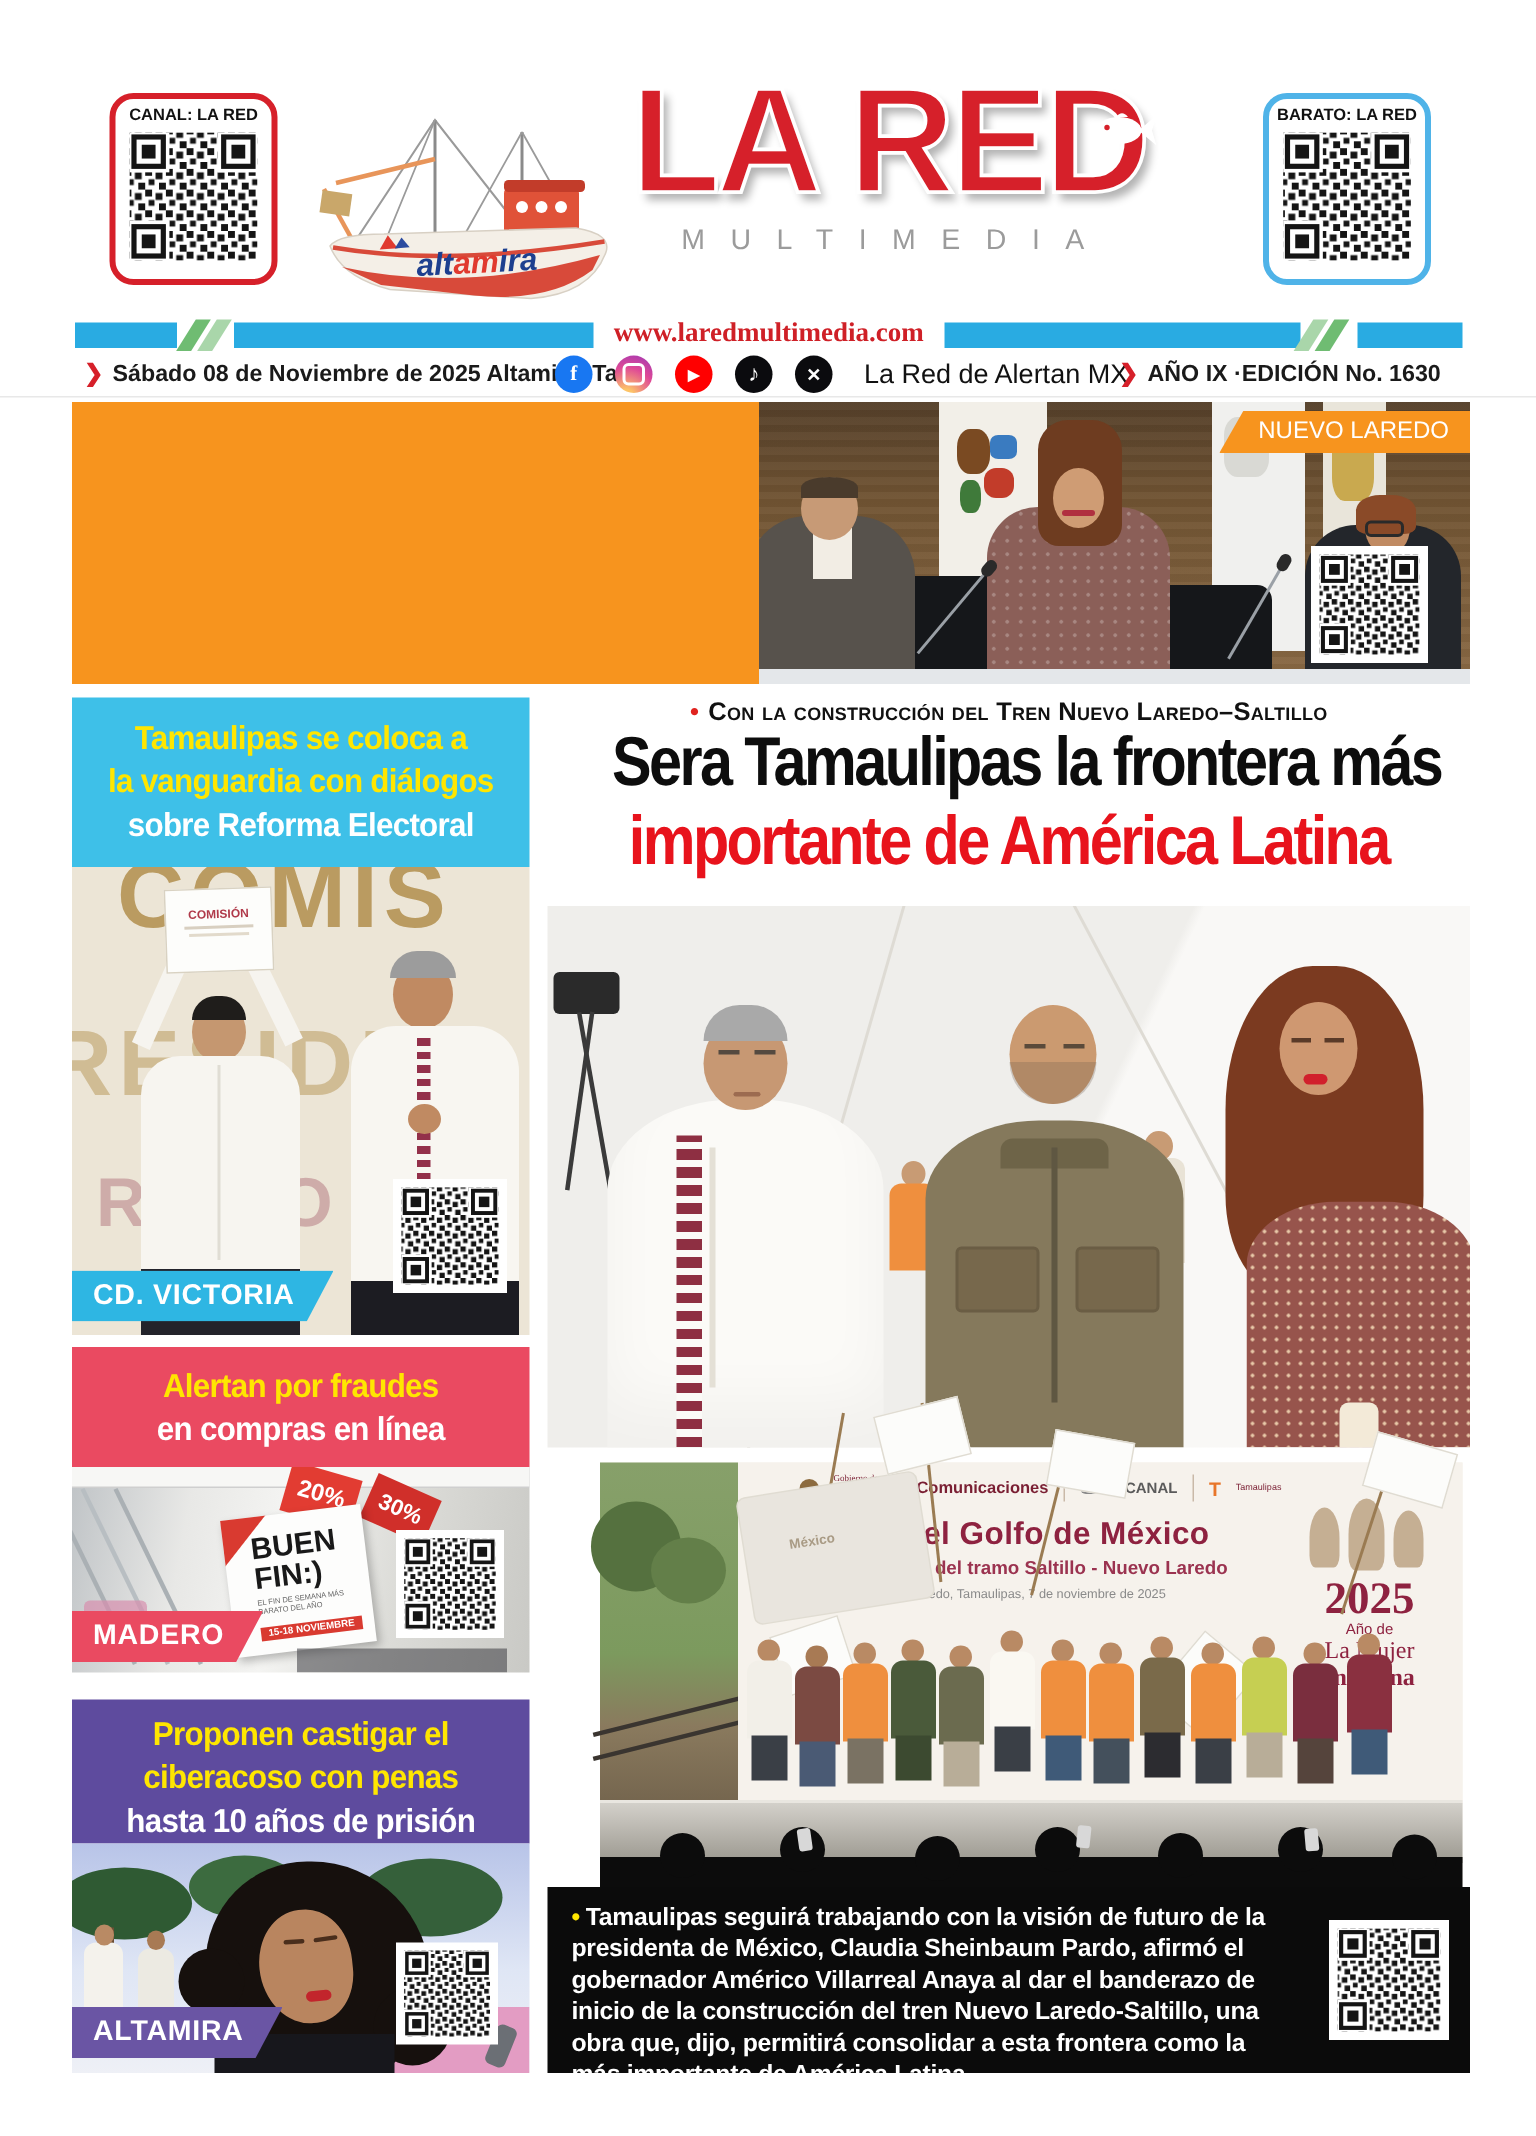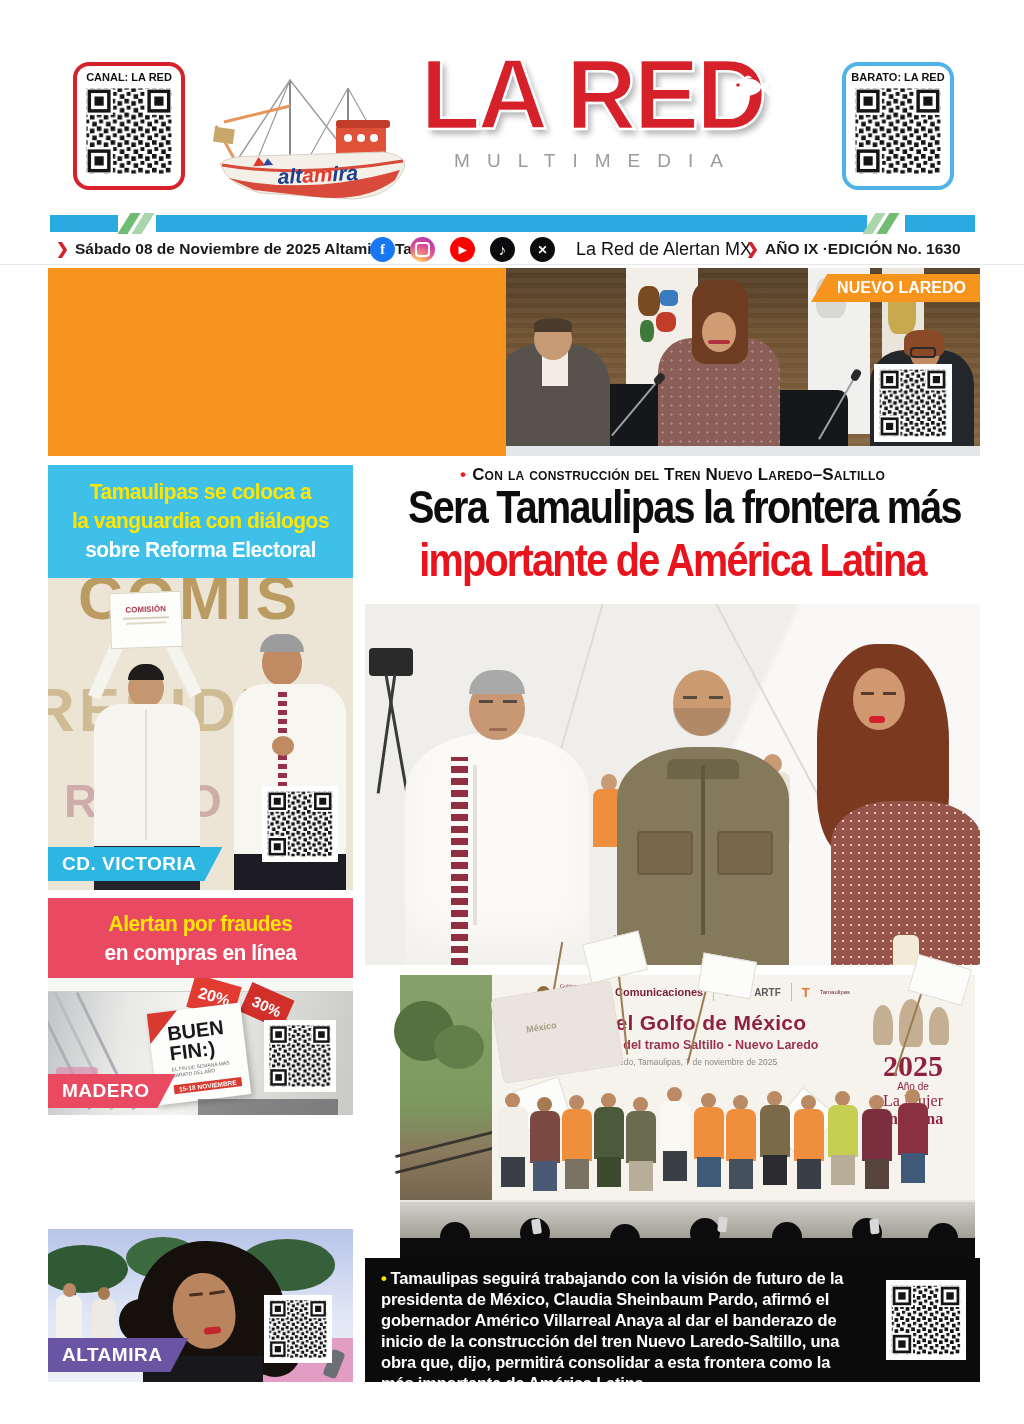--- a/index.html
+++ b/index.html
@@ -46,21 +46,21 @@
   .handle{font-size:18px;color:#111;margin-left:6px;}
   .thinline{position:absolute;left:0;top:264px;width:1024px;border-top:1px solid #e8e8e8;}
 
   
   .ylw{color:#ffe600;} .wht{color:#fff;}
   .story-box{position:absolute;left:48px;width:305px;box-sizing:border-box;text-align:center;}
   .story-box .ln{font-weight:bold;font-size:22px;letter-spacing:-.5px;line-height:29px;
                  transform:scaleX(.95);transform-origin:center;}
   .loc{position:absolute;left:0;color:#fff;font-weight:bold;font-size:19px;letter-spacing:.5px;
        padding:6px 26px 6px 14px;clip-path:polygon(0 0,100% 0,calc(100% - 18px) 100%,0 100%);}
-  .loc-l{position:absolute;color:#fff;font-weight:bold;font-size:16px;padding:5px 14px 5px 26px;
+  .loc-l{position:absolute;color:#fff;font-weight:normal;font-size:16px;padding:5px 14px 5px 26px;
        clip-path:polygon(16px 0,100% 0,100% 100%,0 100%);}
   .qrwrap{position:absolute;background:#fff;padding:3px;box-sizing:border-box;}
 
   
   .banner{position:absolute;left:48px;top:268px;width:932px;height:188px;background:#f7941e;}
   .banner .tx{position:absolute;left:0;top:0;width:458px;height:100%;text-align:center;}
   .banner .ln{font-weight:bold;font-size:34px;letter-spacing:-1px;line-height:45px;
               transform:scaleX(.90);transform-origin:center;}
   .bphoto{position:absolute;left:458px;top:0;right:0;bottom:0;overflow:hidden;
           background:linear-gradient(180deg,#55402a 0%,#715433 35%,#8a6a45 100%);}
@@ -228,20 +228,21 @@
   </div>
 
   <div class="bar">
     <div class="cy" style="left:0;width:68px"></div>
     <div class="cy" style="left:106px;right:108px"></div>
     <div class="cy" style="right:0;width:70px"></div>
     <div class="slash" style="left:74px;background:#6fbc72"></div>
     <div class="slash" style="left:88px;background:#a9d6aa"></div>
     <div class="slash" style="right:96px;background:#a9d6aa"></div>
     <div class="slash" style="right:82px;background:#6fbc72"></div>
+    <div class="urlbox">www.laredmultimedia.com</div>
   </div>
 
   <div class="dateline">
     <div class="dl-left"><span class="chev">❯</span><span>Sábado 08 de Noviembre de 2025 Altamira, Tam.</span></div>
     <div class="dl-center">
       <div class="sic fb">
           <span>f</span>
         </div>
       <div class="sic ig">
           <i></i>
@@ -377,20 +378,25 @@
     </div>
     <div class="abs" style="left:150px;bottom:0;width:140px;height:16px;background:#3a3a40;opacity:.55"></div>
     <div class="loc" style="bottom:7px;background:#ea4a61">MADERO</div>
     <div class="qrwrap" style="left:216px;top:42px;width:72px;height:72px">
         <svg class="qr">
           <use href="#qrsym"></use>
         </svg>
       </div>
   </div>
 
+  <div class="story-box" style="top:1133px;height:96px;background:#5e4b9e">
+    <div class="ln ylw" style="margin-top:8px">Proponen castigar el</div>
+    <div class="ln ylw">ciberacoso con penas</div>
+    <div class="ln wht">hasta 10 años de prisión</div>
+  </div>
   <div class="lphoto" style="top:1229px;height:153px;background:linear-gradient(180deg,#b8c4e8 0%,#dfe6f5 55%,#eef0f6 100%)">
     <div class="tree" style="left:-10px;top:16px;width:90px;height:48px;background:#2f5a33"></div>
     <div class="tree" style="left:78px;top:8px;width:74px;height:42px;background:#3c6b3f"></div>
     <div class="tree" style="right:18px;top:10px;width:96px;height:52px;background:#35603a"></div>
     <div class="tree" style="right:96px;top:26px;width:50px;height:34px;background:#456f42"></div>
     <div class="abs" style="left:24px;top:56px;width:4px;height:26px;background:#6b4f35"></div>
     <div class="abs" style="left:8px;top:66px;width:26px;height:50px;background:#f4f2ec;border-radius:8px 8px 0 0"></div>
     <div class="abs" style="left:15px;top:54px;width:13px;height:14px;border-radius:50%;background:#b98a64"></div>
     <div class="abs" style="left:44px;top:70px;width:24px;height:46px;background:#eceae2;border-radius:8px 8px 0 0"></div>
     <div class="abs" style="left:50px;top:58px;width:12px;height:13px;border-radius:50%;background:#a87a54"></div>
@@ -505,21 +511,21 @@
       <div class="logosrow">
         <div style="width:13px;height:13px;border-radius:50%;background:#8c6b3f"></div>
         <div>
             <div class="gv1">Gobierno de</div>
             <div class="gv2">México</div>
           </div>
         <div class="sep"></div>
         <div class="sct">Comunicaciones</div>
         <div class="sep"></div>
         <div style="width:20px;height:8px;border-radius:4px;background:#8a8a8a"></div>
-        <div class="artf">ARTF</div>
+        <div class="artf">CANAL</div>
         <div class="sep"></div>
         <div class="tam-t">T</div>
         <div class="tam-n">Tamaulipas</div>
       </div>
       <div class="stitle">Tren del Golfo de México</div>
       <div class="ssub">Inicio de obra del tramo Saltillo - Nuevo Laredo</div>
       <div class="sdate">Nuevo Laredo, Tamaulipas, 7 de noviembre de 2025</div>
       <div class="ypanel">
         <div style="position:relative;height:52px">
           <div class="sepia" style="left:18px;top:6px;width:20px;height:40px"></div>

